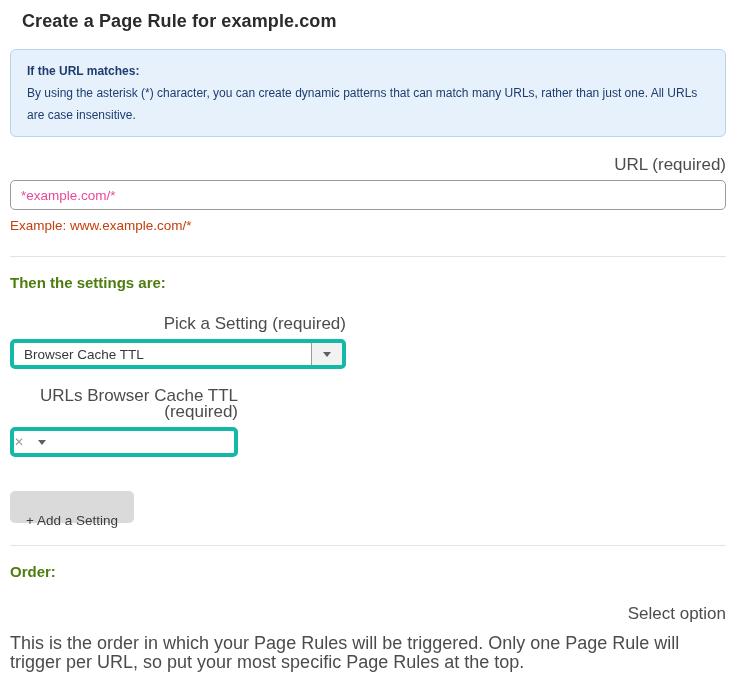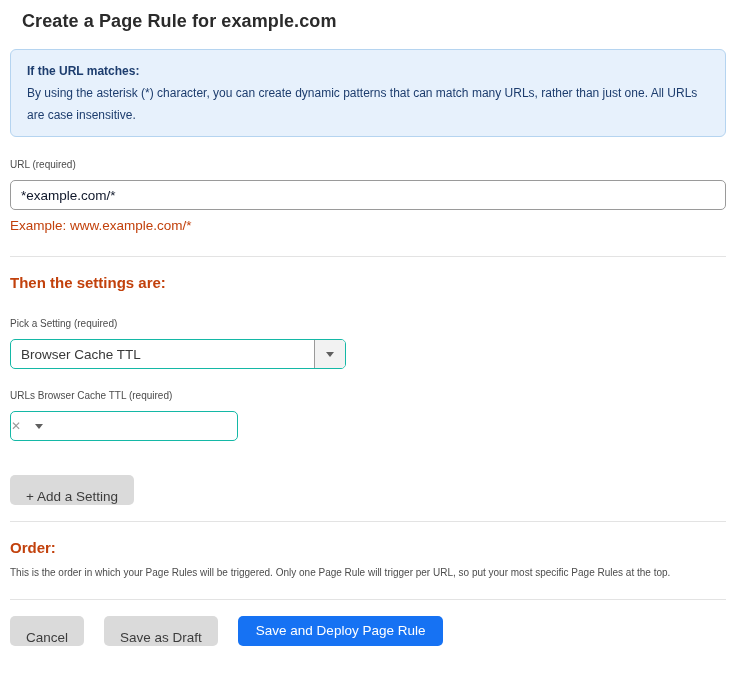--- a/index.html
+++ b/index.html
@@ -24,50 +24,50 @@
     padding: 10px 16px;
     color: #1d3d6e;
     font-size: 12px;
     line-height: 22px;
   }
   .info-heading { font-weight: 700; }
   .info-link { color: #2e6bbf; text-decoration: underline; cursor: pointer; }
   .info-link-line { color: #1d3d6e; }
 
   .field-label {
-    font-size: 10px; color: #4c4c4c; line-height: 16px;
+    font-size: 17px; color: #4c4c4c; line-height: 16px; text-align: right;
   }
   .mt-20 { margin-top: 20px; }
   .mb-7  { margin-bottom: 7px; }
 
   .text-input {
     width: 100%; height: 30px;
     border: 1px solid #9a9a9a; border-radius: 5px;
-    padding: 0 10px; font-size: 13.5px; color: #0f172a;
+    padding: 0 10px; font-size: 13.5px; color: #ec4899;
     font-family: "Liberation Sans", "DejaVu Sans", sans-serif;
     outline: none; background: #fff;
   }
   .hint { font-size: 13.5px; color: #c2410c; margin-top: 7px; line-height: 17px; }
 
   .divider { border: none; border-top: 1px solid #e3e3e3; margin: 22px 0 0 0; }
   .divider.tight { margin-top: 16px; }
   .divider.mid { margin-top: 17px; }
 
   h2.section-heading {
-    font-size: 15px; font-weight: 700; color: #c2410c;
+    font-size: 15px; font-weight: 700; color: #4d7c0f;
     margin: 17px 0 0 0; line-height: 18px;
   }
 
   .columns { display: flex; gap: 19px; margin-top: 24px; flex-direction: column; }
   .col-setting { width: 336px; flex: none; }
   .col-ttl { width: 228px; flex: none; }
 
   .combo {
     margin-top: 7px; height: 30px;
-    border: 1px solid #14b8a6; border-radius: 5px;
+    border: 4px solid #14b8a6; border-radius: 5px;
     background: #fff; display: flex; align-items: center;
     font-size: 13.5px; color: #383838; cursor: pointer;
   }
   .combo-value { flex: 1; padding: 0 10px; white-space: nowrap; overflow: hidden; }
   .combo-btn {
     width: 31px; align-self: stretch; flex: none;
     border-left: 1px solid #9a9a9a; background: #f2f2f2;
     border-radius: 0 4px 4px 0;
     display: flex; align-items: center; justify-content: center;
   }
@@ -75,28 +75,28 @@
     width: 0; height: 0;
     border-left: 4px solid transparent; border-right: 4px solid transparent;
     border-top: 5px solid #5f5f5f;
   }
   .clear-x { color: #9a9a9a; font-size: 12px; padding: 0 10px 0 0; line-height: 1; }
   .combo-caret-plain { padding: 0 12px 0 4px; display: flex; align-items: center; }
 
   .btn {
     height: 30px; border: none; border-radius: 5px;
     font-size: 13.5px; font-family: "Liberation Sans", "DejaVu Sans", sans-serif;
-    padding: 8px 16px; cursor: pointer; line-height: 28px;
+    padding: 16px 16px; cursor: pointer; line-height: 28px;
   }
   .btn-gray { background: #dadada; color: #3c3c3c; }
   .btn-blue { background: #1672f3; color: #ffffff; padding: 0 18px; }
   .add-setting { margin-top: 34px; }
 
   .order-desc {
-    font-size: 10px; color: #4c4c4c; margin-top: 6px; line-height: 19px;
+    font-size: 18px; color: #4c4c4c; margin-top: 12px; line-height: 19px;
     max-width: 716px;
   }
   .footer-actions { display: flex; gap: 20px; margin-top: 16px; }
 </style>
 </head>
 <body>
 
 <div class="container">
 
   <h1 class="page-title">Create a Page Rule for example.com</h1>
@@ -134,20 +134,21 @@
       </div>
     </div>
   </div>
 
   <button class="btn btn-gray add-setting">+ Add a Setting</button>
 
   <hr class="divider tight">
 
   <h2 class="section-heading">Order:</h2>
 
+  <div class="field-label" style="margin-top:25px">Select option</div>
   <div class="order-desc">This is the order in which your Page Rules will be triggered. Only one Page Rule will trigger per URL, so put your most specific Page Rules at the top.</div>
 
   <hr class="divider mid">
 
   <div class="footer-actions">
     <button class="btn btn-gray">Cancel</button>
     <button class="btn btn-gray">Save as Draft</button>
     <button class="btn btn-blue">Save and Deploy Page Rule</button>
   </div>
 

